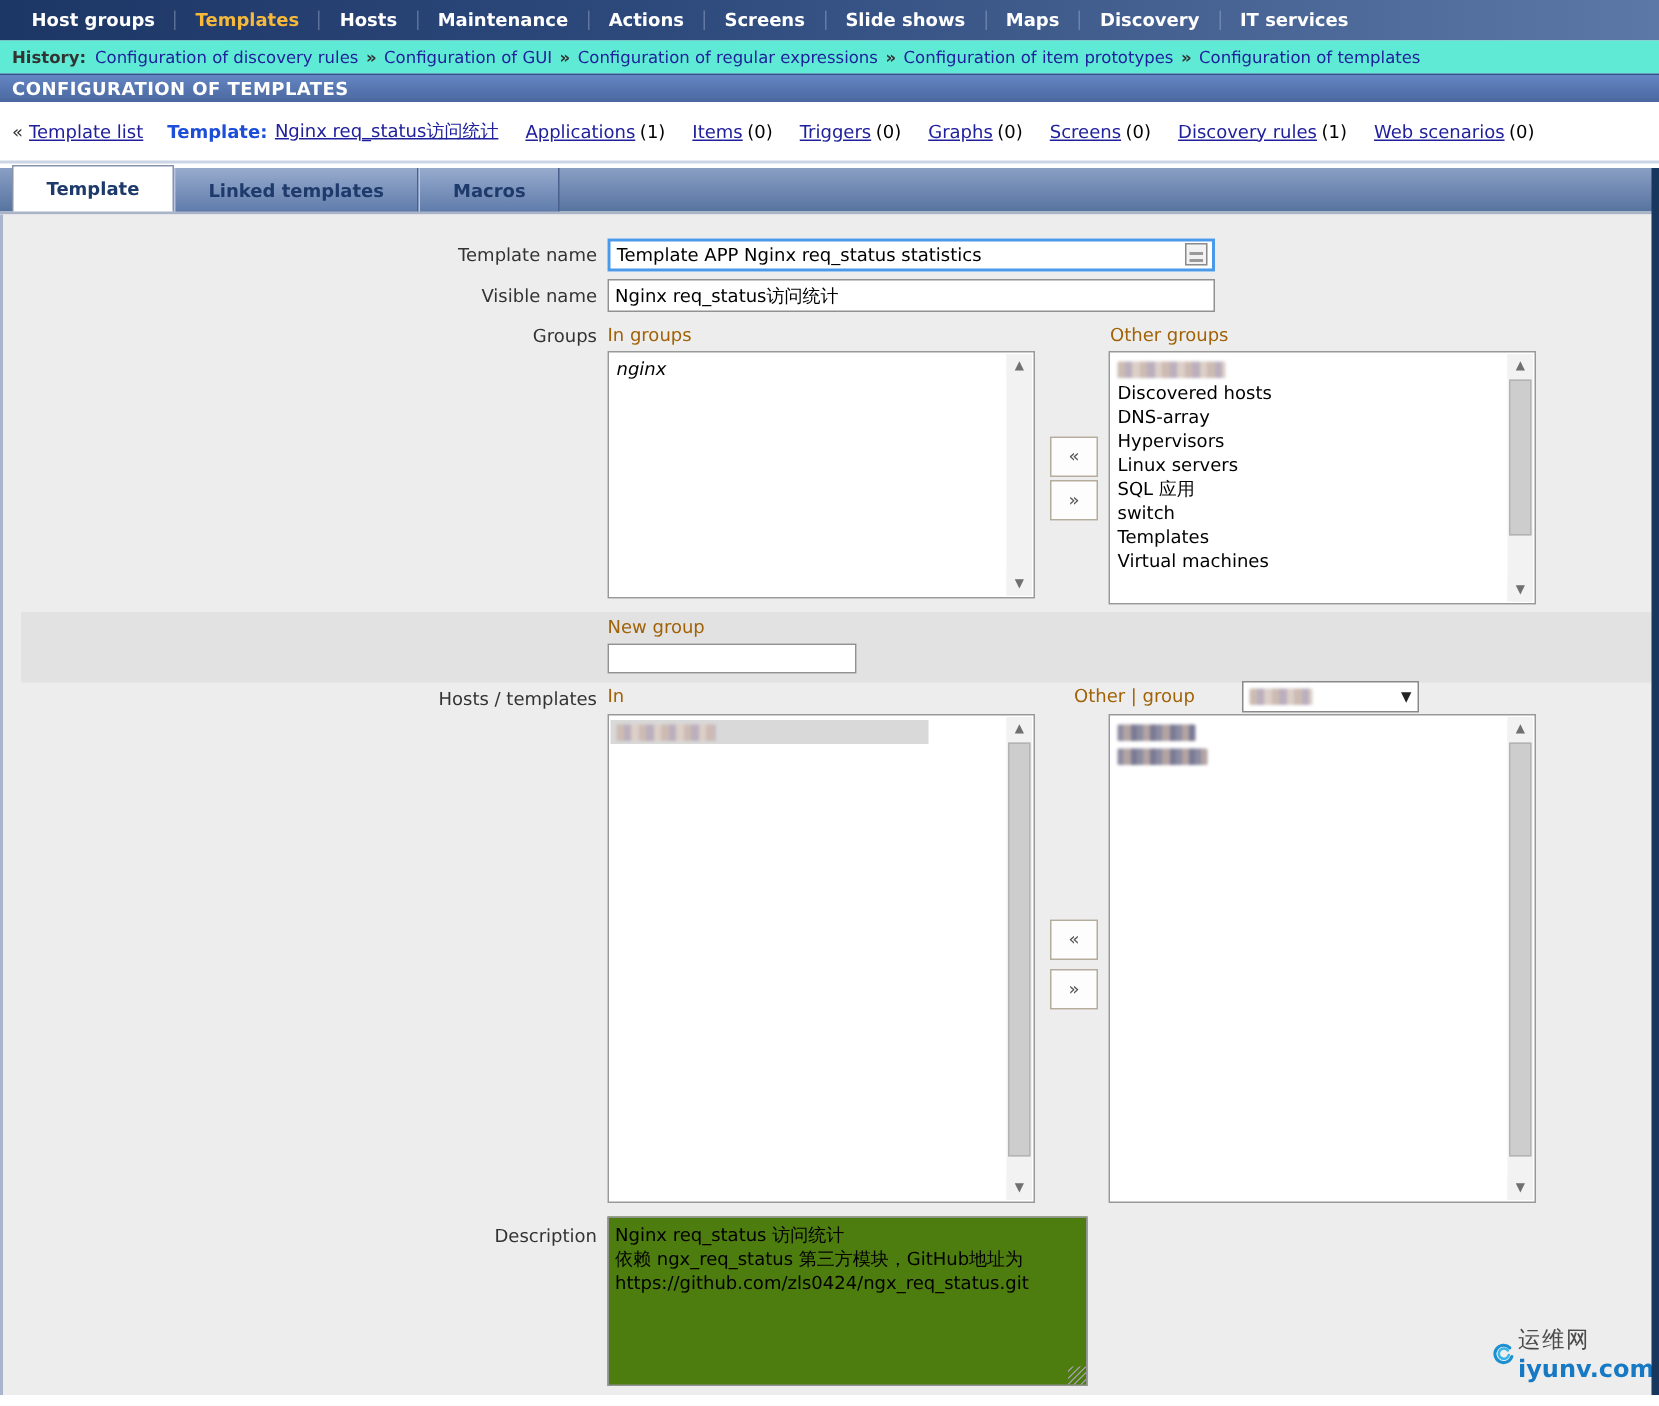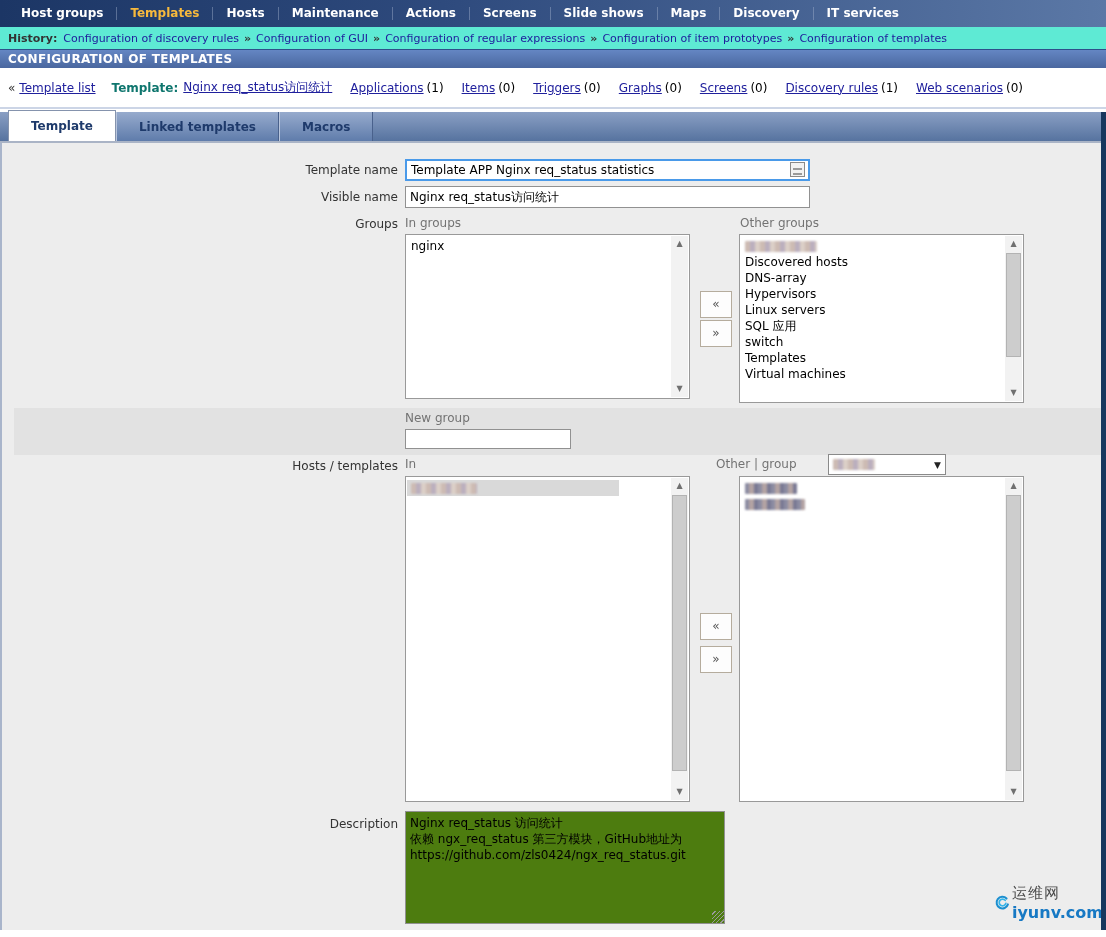--- a/index.html
+++ b/index.html
@@ -28,41 +28,41 @@
     background:linear-gradient(#6486c3,#4a679f); border-top:1px solid #2f4f8a;
     color:#fff; font-weight:bold; font-size:12px; letter-spacing:.3px;
     display:flex; align-items:center; padding-left:8px; }
 
   
   .subnav { position:absolute; top:68px; left:0; width:1106px; height:41px; background:#fff;
     display:flex; align-items:center; padding-left:8px; font-size:12px;
     border-bottom:2px solid #ccd5e6; }
   .subnav a { color:#20209d; text-decoration:underline; cursor:pointer; }
   .subnav .back-arrow { margin-right:4px; color:#333; }
-  .subnav .tpl-label { font-weight:bold; margin-left:16px; margin-right:5px; color:#0f766e; }
+  .subnav .tpl-label { font-weight:bold; margin-left:16px; margin-right:5px; color:#1d4ed8; }
   .subnav .entity { margin-left:18px; white-space:nowrap; }
   .subnav .entity .cnt { margin-left:3px; color:#000; }
 
   
   .tabstrip { position:absolute; top:112px; left:0; width:1106px; height:31px;
     background:linear-gradient(#8a9fc4,#56739f); border-bottom:2px solid #aab4c6; display:flex; align-items:flex-end;text-align:center; }
   .tab { height:29px; display:flex; align-items:center; padding:0 22px; font-weight:bold;
     color:#1e3a6b; cursor:pointer; }
   .tab.active { background:#fff; border:1px solid #8593ad; border-bottom:none; margin-left:8px; height:31px; }
   .tab.inactive { background:linear-gradient(#97abcd,#5f7cab); border-left:1px solid #b9c6dd;
     border-right:1px solid #49618c; }
 
   
   .content { position:absolute; top:143px; left:0; width:1106px; height:787px; background:#ededed;
     border-left:2px solid #a9b5cb; }
   .rightbar { position:absolute; top:112px; right:0; width:5px; height:818px; background:#17375e; z-index:5; }
   .bottomstrip { position:absolute; top:930px; left:0; width:1106px; height:7px; background:#fff; }
 
   .flabel { position:absolute; left:0; width:396px; text-align:right; color:#333; font-size:12px; }
-  .caption { position:absolute; color:#737373; font-size:12px; }
+  .caption { position:absolute; color:#a16207; font-size:12px; }
 
   input.txt { position:absolute; height:22px; border:1px solid #919191; background:#fff;
     font-family:inherit; font-size:12px; padding:2px 4px; color:#000; }
   input.txt.focused { border:2px solid #4a9ae9; padding-right:20px; }
   .input-icon { position:absolute; width:15px; height:15px; border:1px solid #8a8a8a; background:#f2f2f2;
     background-image:repeating-linear-gradient(#f2f2f2 0 3px,#9a9a9a 3px 5px); background-size:9px 11px;
     background-repeat:no-repeat; background-position:center 2px; cursor:pointer; }
 
   .listbox { position:absolute; background:#fff; border:1px solid #999; overflow:hidden; cursor:default; }
   .listbox .opts { position:absolute; top:1px; left:1px; right:18px; bottom:1px; padding-top:2px; }
@@ -180,21 +180,21 @@
     <input class="txt focused" style="top: 16px; left: 403px; width: 405px;" type="text" value="Template APP Nginx req_status statistics">
     <div class="input-icon" style="top:19px; left:788px;"></div>
 
     <div class="flabel" style="top:47px;">Visible name</div>
     <input class="txt" style="top: 43px; left: 403px; width: 405px;" type="text" value="Nginx req_status访问统计">
 
     <div class="flabel" style="top:74px;">Groups</div>
     <div class="caption" style="top:73px; left:403px;">In groups</div>
     <div class="caption" style="top:73px; left:738px;">Other groups</div>
 
-    <div class="listbox" style="top:91px; left:403px; width:285px; height:165px;">
+    <div class="listbox" style="top:91px; left:403px; width:285px; height:165px;font-style:italic;">
       <div class="opts">
         <div class="opt">nginx</div>
       </div>
       <div class="sbar">
         <div class="sbtn up">▲</div>
         <div class="sbtn down">▼</div>
       </div>
     </div>
 
     <div class="movebtn" style="top:148px; left:698px;">«</div>

